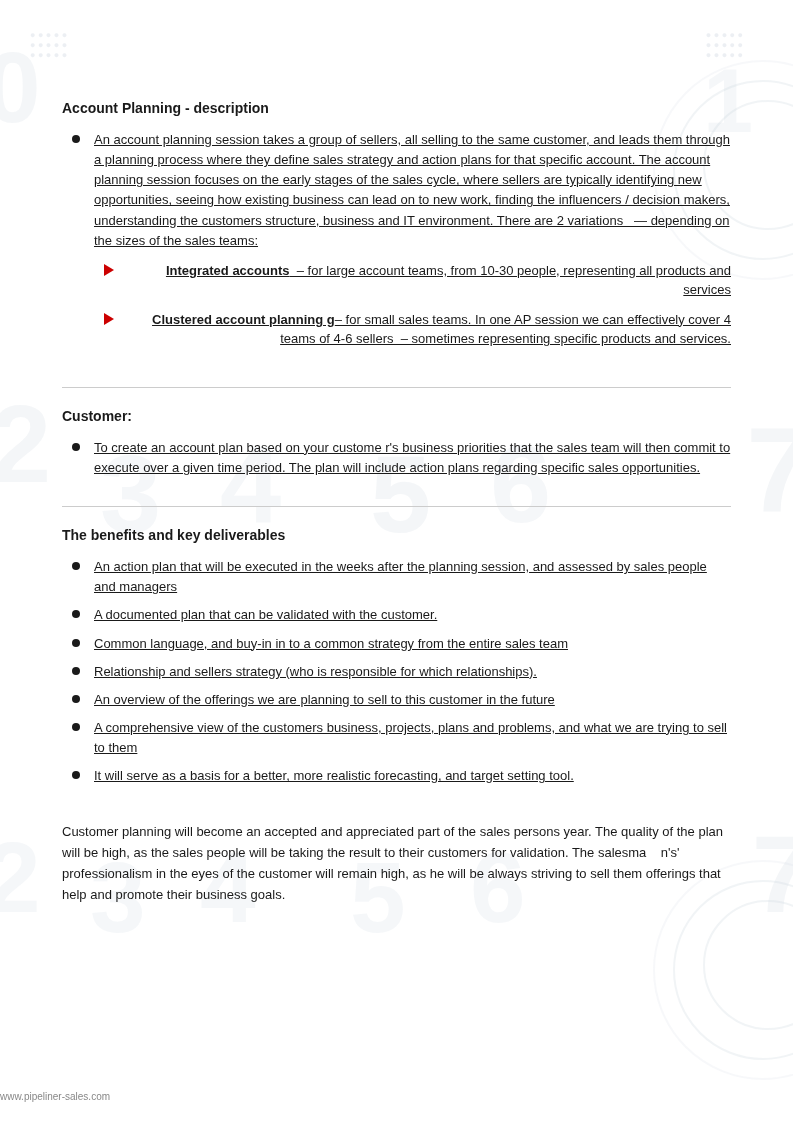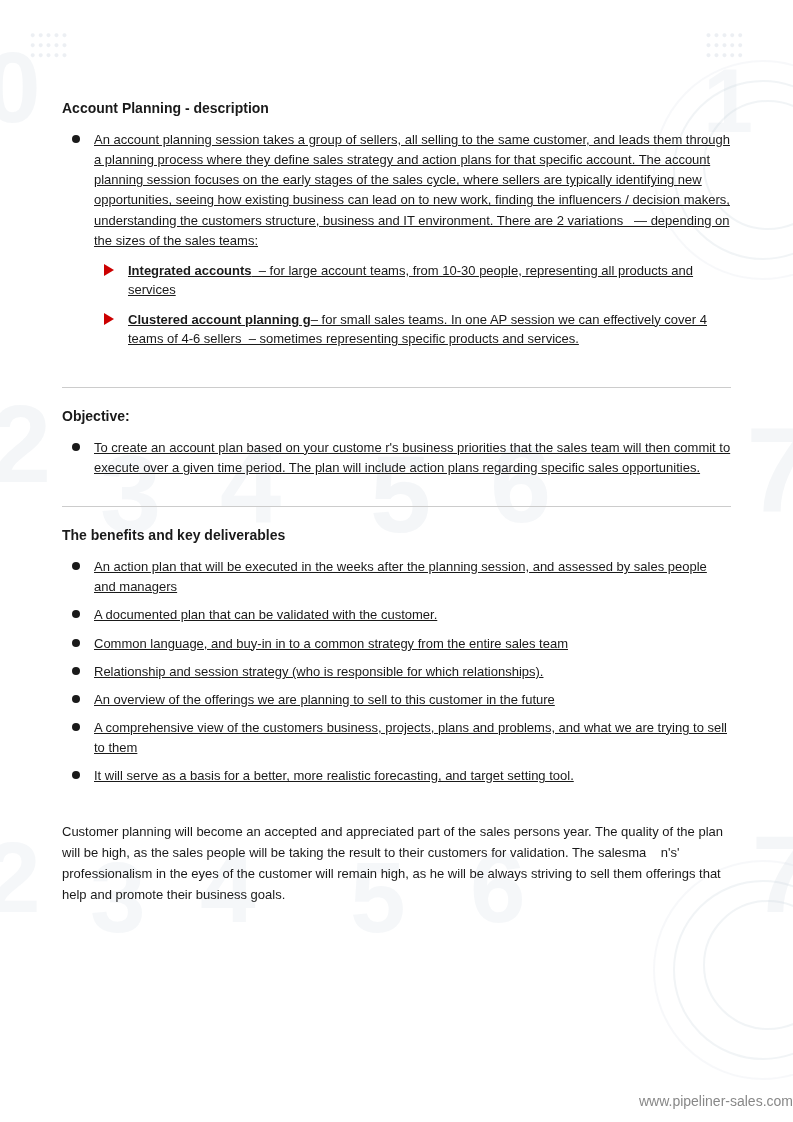--- a/index.html
+++ b/index.html
@@ -77,20 +77,21 @@
       list-style: none;
       padding-left: 10px;
       margin-top: 10px;
     }
 
     .sub-list li {
       display: flex;
       align-items: flex-start;
       margin-bottom: 10px;
       line-height: 1.5;
+      text-align: right;
     }
 
     .sub-bullet {
       flex-shrink: 0;
       width: 0;
       height: 0;
       border-top: 6px solid transparent;
       border-bottom: 6px solid transparent;
       border-left: 10px solid #cc0000;
       margin-top: 3px;
@@ -102,25 +103,25 @@
     }
 
     .divider {
       border: none;
       border-top: 1px solid #cccccc;
       margin: 20px 0;
     }
 
     .footer {
       position: absolute;
-      bottom: 13px;
+      bottom: 20px;
       left: 0;
       right: 0;
-      text-align: right;
-      font-size: 14px;
+      text-align: left;
+      font-size: 10px;
       color: #888888;
       z-index: 1;
     }
 
     
     .bg-num {
       position: absolute;
       font-size: 120px;
       color: rgba(200, 210, 220, 0.3);
       font-weight: bold;
@@ -193,21 +194,21 @@
             </li>
           </ul>
         </span>
       </li>
     </ul>
   </div>
 
   <hr class="divider">
 
   <div class="section">
-    <div class="section-title">Objective:</div>
+    <div class="section-title">Customer:</div>
     <ul class="main-list">
       <li>
         <span class="bullet"></span>
         <span class="text">To create an account plan based on your custome r's business priorities that the sales team will then commit to execute over a given time period. The plan will include action plans regarding specific sales opportunities.</span>
       </li>
     </ul>
   </div>
 
   <hr class="divider">
 
@@ -221,21 +222,21 @@
       <li>
         <span class="bullet"></span>
         <span class="text">A documented plan that can be validated with the customer.</span>
       </li>
       <li>
         <span class="bullet"></span>
         <span class="text">Common language, and buy-in in to a common strategy from the entire sales team</span>
       </li>
       <li>
         <span class="bullet"></span>
-        <span class="text">Relationship and session strategy (who is responsible for which relationships).</span>
+        <span class="text">Relationship and sellers strategy (who is responsible for which relationships).</span>
       </li>
       <li>
         <span class="bullet"></span>
         <span class="text">An  overview  of  the offerings we are planning to sell to this customer in the future</span>
       </li>
       <li>
         <span class="bullet"></span>
         <span class="text">A comprehensive view of the customers business, projects, plans and problems, and what we are trying to sell to them</span>
       </li>
       <li>

